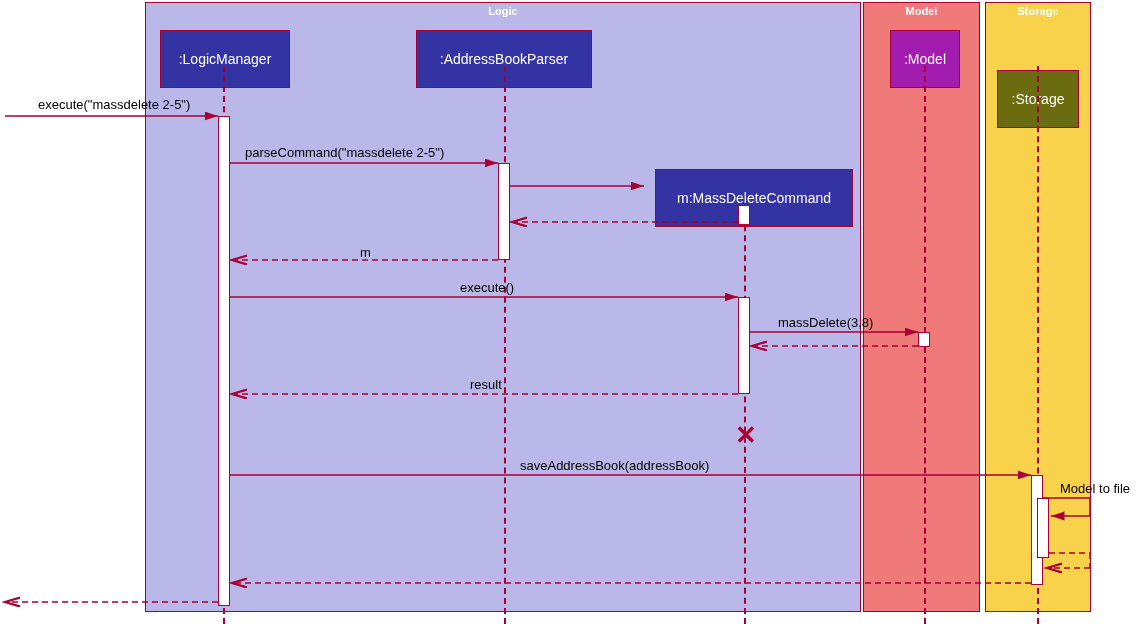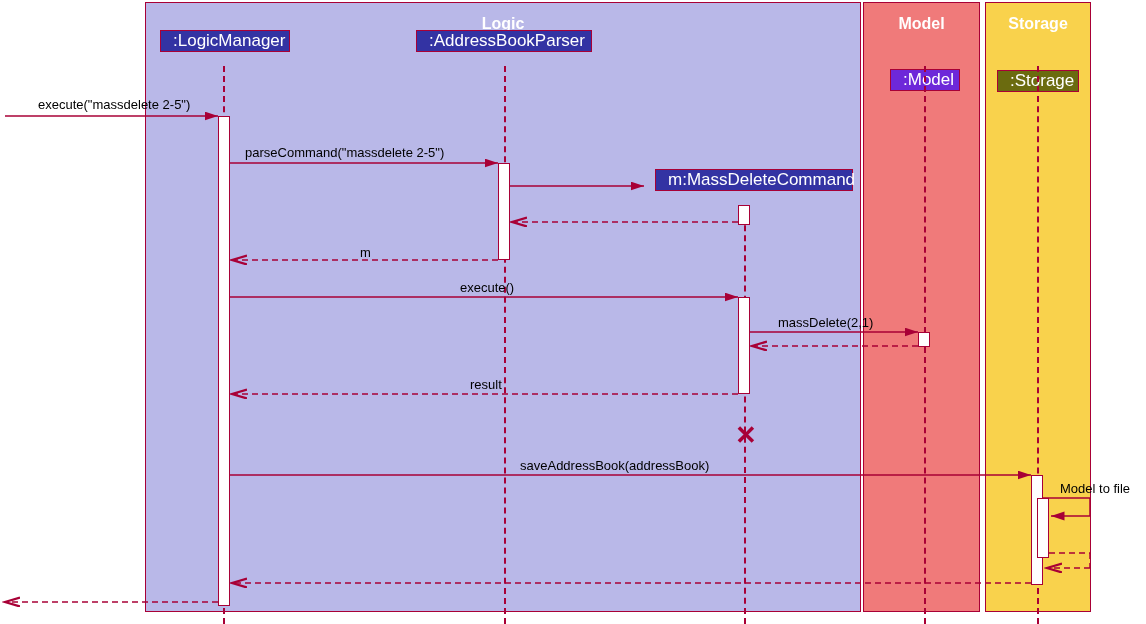--- a/index.html
+++ b/index.html
@@ -18,34 +18,34 @@
     box-sizing: border-box;
   }
   .frame-logic { left: 145px; top: 2px; width: 716px; height: 610px; background: #b9b8e8; }
   .frame-model { left: 863px; top: 2px; width: 117px; height: 610px; background: #f07a7a; }
   .frame-storage { left: 985px; top: 2px; width: 106px; height: 610px; background: #f9d24c; }
   .frame-title {
     position: absolute;
     top: 0; left: 50%; transform: translateX(-50%);
     font-weight: bold;
     color: #fffefe;
-    font-size: 16px;
-    padding: 12px 8px;
+    font-size: 11px;
+    padding: 2px 8px;
   }
   .frame-logic .frame-title { color: #fff; }
   .frame-model .frame-title { color: #fff; }
   .frame-storage .frame-title { color: #fff; text-align: right; }
   .participant {
     position: absolute;
     background: #3333a3;
     color: #fff;
     border: 1.5px solid #a80036;
-    padding: 0 12px;
+    padding: 20px 12px;
     text-align: center;
-    font-size: 17px;
+    font-size: 14px;
     box-sizing: border-box;
   }
   .lifeline {
     position: absolute;
     width: 0;
     border-left: 2px dashed #a80036;
   }
   .activation {
     position: absolute;
     background: #fffefe;
@@ -66,21 +66,21 @@
     pointer-events: none;
   }
   line.solid { stroke: #a80036; stroke-width: 1.5; }
   line.dashed { stroke: #a80036; stroke-width: 1.5; stroke-dasharray: 6,4; }
   .destroy {
     position: absolute;
     color: #a80036;
     font-size: 26px;
     font-weight: bold;
   }
-  .model-box { background: #6d28d9; margin-top: 39px; }
+  .model-box { background: #a21caf; }
   .storage-box { background: #6b6b0f; }
 </style>
 </head>
 <body>
 
 <div class="frame frame-logic">
   <div class="frame-title">Logic</div>
 </div>
 <div class="frame frame-model">
   <div class="frame-title">Model</div>
@@ -108,21 +108,21 @@
 <div class="activation" style="left:918px;top:332px;height:15px;"></div>
 <div class="activation" style="left:1031px;top:475px;height:110px;"></div>
 <div class="activation" style="left:1037px;top:498px;height:60px;"></div>
 
 <div class="destroy" style="left:735px;top:420px;">✕</div>
 
 <div class="label" style="left:38px;top:97px;">execute("massdelete 2-5")</div>
 <div class="label" style="left:245px;top:145px;">parseCommand("massdelete 2-5")</div>
 <div class="label" style="left:360px;top:245px;">m</div>
 <div class="label" style="left:460px;top:280px;">execute()</div>
-<div class="label" style="left:778px;top:315px;">massDelete(2,1)</div>
+<div class="label" style="left:778px;top:315px;">massDelete(3,8)</div>
 <div class="label" style="left:470px;top:377px;">result</div>
 <div class="label" style="left:520px;top:458px;">saveAddressBook(addressBook)</div>
 <div class="label" style="left:1060px;top:481px;">Model to file</div>
 
 <svg class="arrows">
   <defs>
     <marker id="solidArrow" markerWidth="10" markerHeight="10" refX="9" refY="3" orient="auto">
       <path d="M0,0 L0,6 L9,3 z" fill="#a80036"></path>
     </marker>
     <marker id="openArrow" markerWidth="12" markerHeight="10" refX="10" refY="3" orient="auto">

